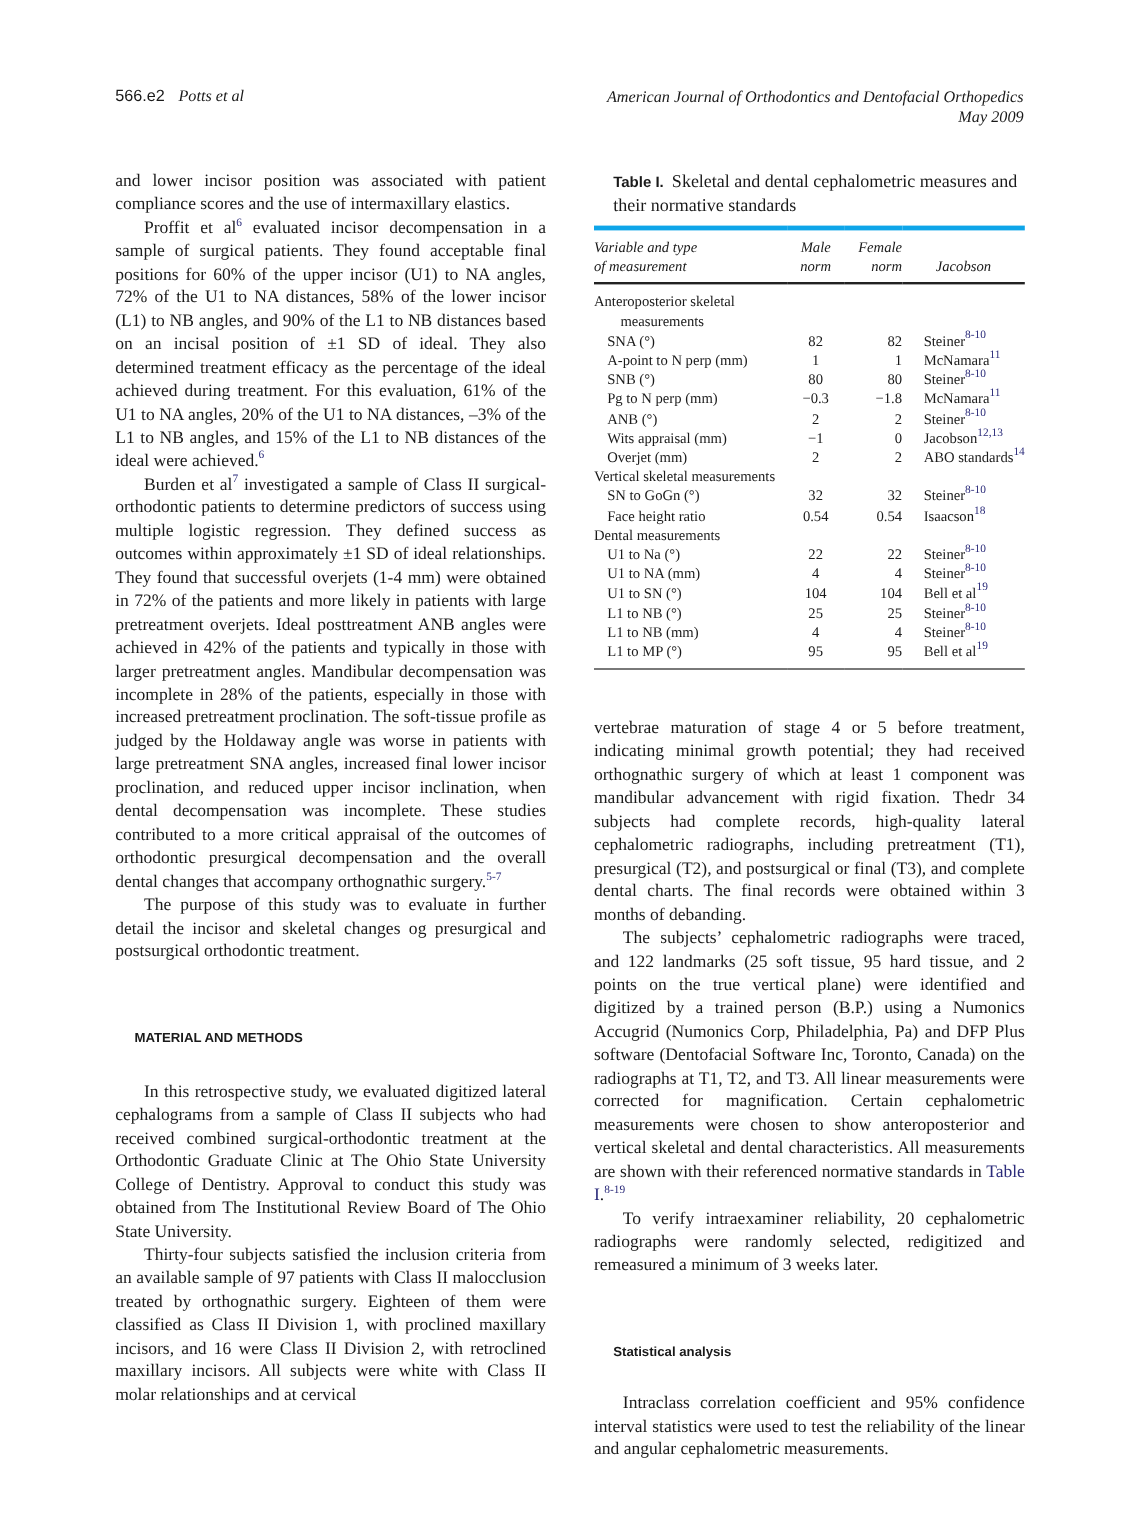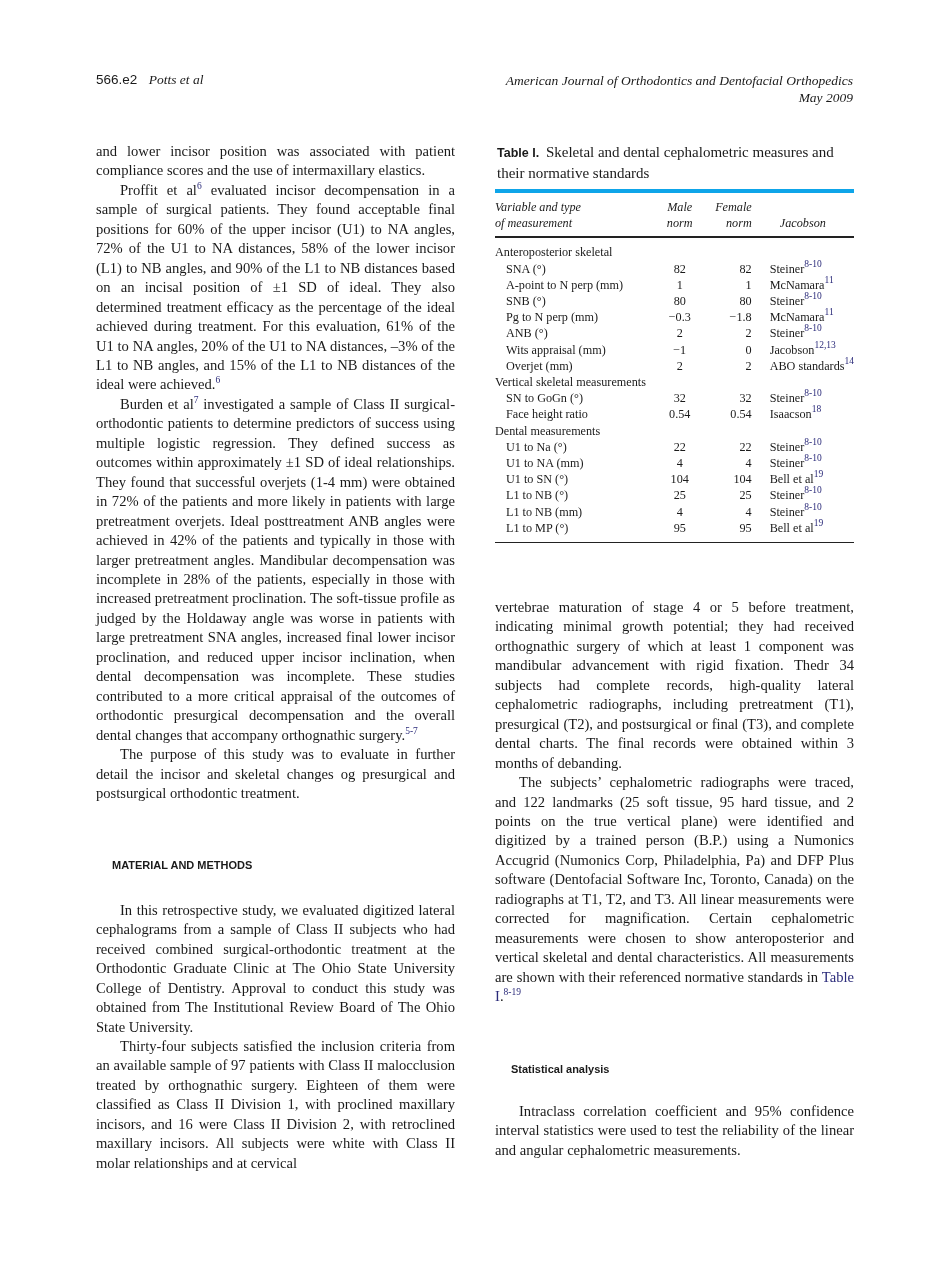--- a/index.html
+++ b/index.html
@@ -24,21 +24,21 @@
     font-family: "Liberation Sans", "DejaVu Sans", sans-serif; font-weight: bold;
     font-size: 11px; margin: 16px; text-align: left;
   }
   .gap-before-h1 { height: 37px; }
   .gap-after-h1 { height: 9px; }
   .gap-before-h2 { height: 37px; }
   .gap-after-h2 { height: 7px; }
 
   
   .table-block { position: absolute; left: 495px; top: 143px; width: 359px; }
-  .table-caption { font-size: 15px; line-height: 19.5px; margin: 0 0 6px 2px; }
+  .table-caption { font-size: 15px; line-height: 19.5px; margin: 0 0 6px 16px; }
   .table-caption .label { font-family: "Liberation Sans", "DejaVu Sans", sans-serif; font-weight: bold; font-size: 12.5px; margin-right: 3px; }
   table.norms { width: 100%; border-collapse: collapse; font-size: 12.2px; line-height: 16.2px; }
   table.norms thead th { font-weight: normal; font-style: italic; vertical-align: bottom; padding: 6px 0 5px 0; }
   table.norms thead tr { border-top: 4px solid #0ea5e9; border-bottom: 2px solid #222; }
   table.norms tbody tr.last { border-bottom: 1px solid #222; }
   table.norms th.c-var, table.norms td.c-var { text-align: left; width: 150px; }
   table.norms th.c-m, table.norms td.c-m { text-align: center; width: 48px; }
   table.norms th.c-f, table.norms td.c-f { text-align: right; width: 48px; }
   table.norms th.c-ref { text-align: center; }
   table.norms td.c-ref { text-align: left; padding-left: 18px; white-space: nowrap; }
@@ -82,20 +82,23 @@
         <th class="c-m"><span>Male</span><br><span>norm</span></th>
         <th class="c-f"><span>Female</span><br><span>norm</span></th>
         <th class="c-ref">Jacobson</th>
       </tr>
     </thead>
     <tbody id="table-body">
         <tr class="group first-group">
           <td class="c-var" colspan="4">Anteroposterior skeletal</td>
         </tr>
         <tr>
+          <td class="c-var indent2" colspan="4">measurements</td>
+        </tr>
+        <tr>
           <td class="c-var indent1">SNA (°)</td>
           <td class="c-m">82</td>
           <td class="c-f">82</td>
           <td class="c-ref"><span>Steiner</span><sup class="ref">8-10</sup></td>
         </tr>
         <tr>
           <td class="c-var indent1">A-point to N perp (mm)</td>
           <td class="c-m">1</td>
           <td class="c-f">1</td>
           <td class="c-ref"><span>McNamara</span><sup class="ref">11</sup></td>
@@ -184,17 +187,18 @@
           <td class="c-f">95</td>
           <td class="c-ref"><span>Bell et al</span><sup class="ref">19</sup></td>
         </tr>
       </tbody>
   </table>
 </div>
 
 <div class="col col-right">
   <p>vertebrae maturation of stage 4 or 5 before treatment, indicating minimal growth potential; they had received orthognathic surgery of which at least 1 component was mandibular advancement with rigid fixation. Thedr 34 subjects had complete records, high-quality lateral cephalometric radiographs, including pretreatment (T1), presurgical (T2), and postsurgical or final (T3), and complete dental charts. The final records were obtained within 3 months of debanding.</p>
   <p class="ind"><span>The subjects’ cephalometric radiographs were traced, and 122 landmarks (25 soft tissue, 95 hard tissue, and 2 points on the true vertical plane) were identified and digitized by a trained person (B.P.) using a Numonics Accugrid (Numonics Corp, Philadelphia, Pa) and DFP Plus software (Dentofacial Software Inc, Toronto, Canada) on the radiographs at T1, T2, and T3. All linear measurements were corrected for magnification. Certain cephalometric measurements were chosen to show anteroposterior and vertical skeletal and dental characteristics. All measurements are shown with their referenced normative standards in </span><a class="link">Table I</a><span>.</span><sup class="ref">8-19</sup></p>
+  <p class="ind">To verify intraexaminer reliability, 20 cephalometric radiographs were randomly selected, redigitized and remeasured a minimum of 3 weeks later.</p>
   <div class="gap-before-h2"></div>
   <h3 class="section-heading">Statistical analysis</h3>
   <div class="gap-after-h2"></div>
   <p class="ind">Intraclass correlation coefficient and 95% confidence interval statistics were used to test the reliability of the linear and angular cephalometric measurements.</p>
 </div>
 
 </body></html>

